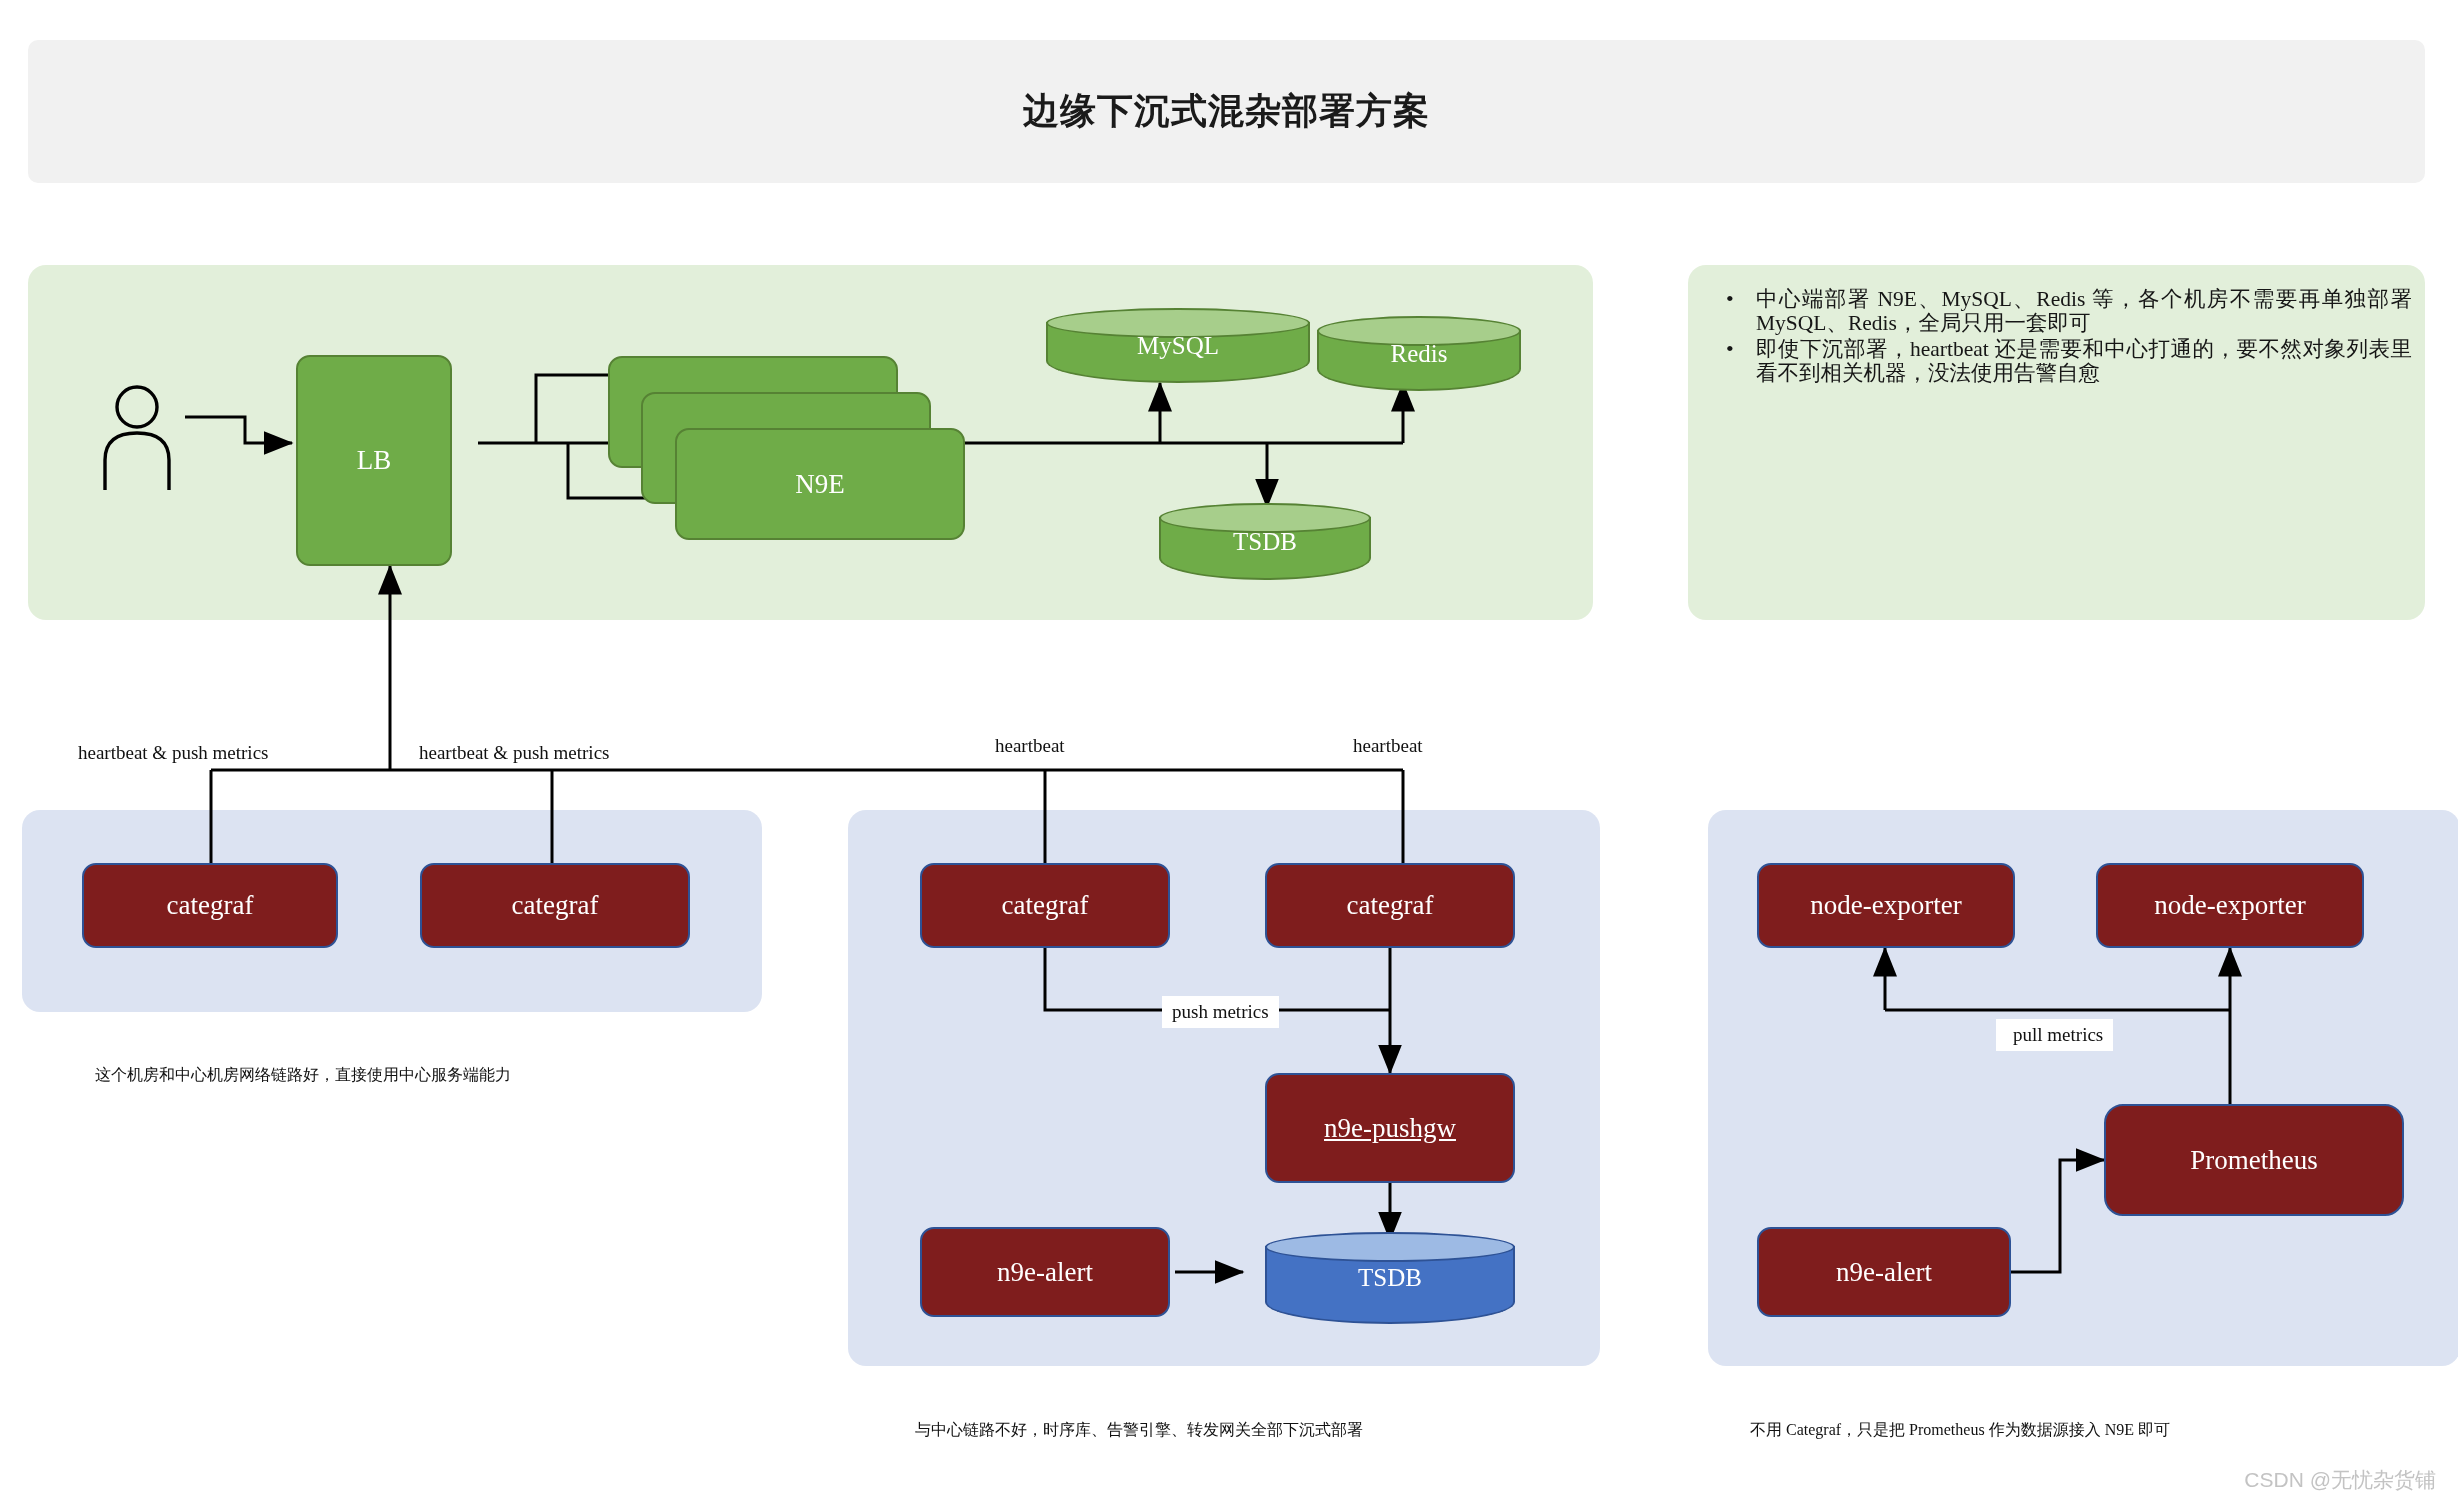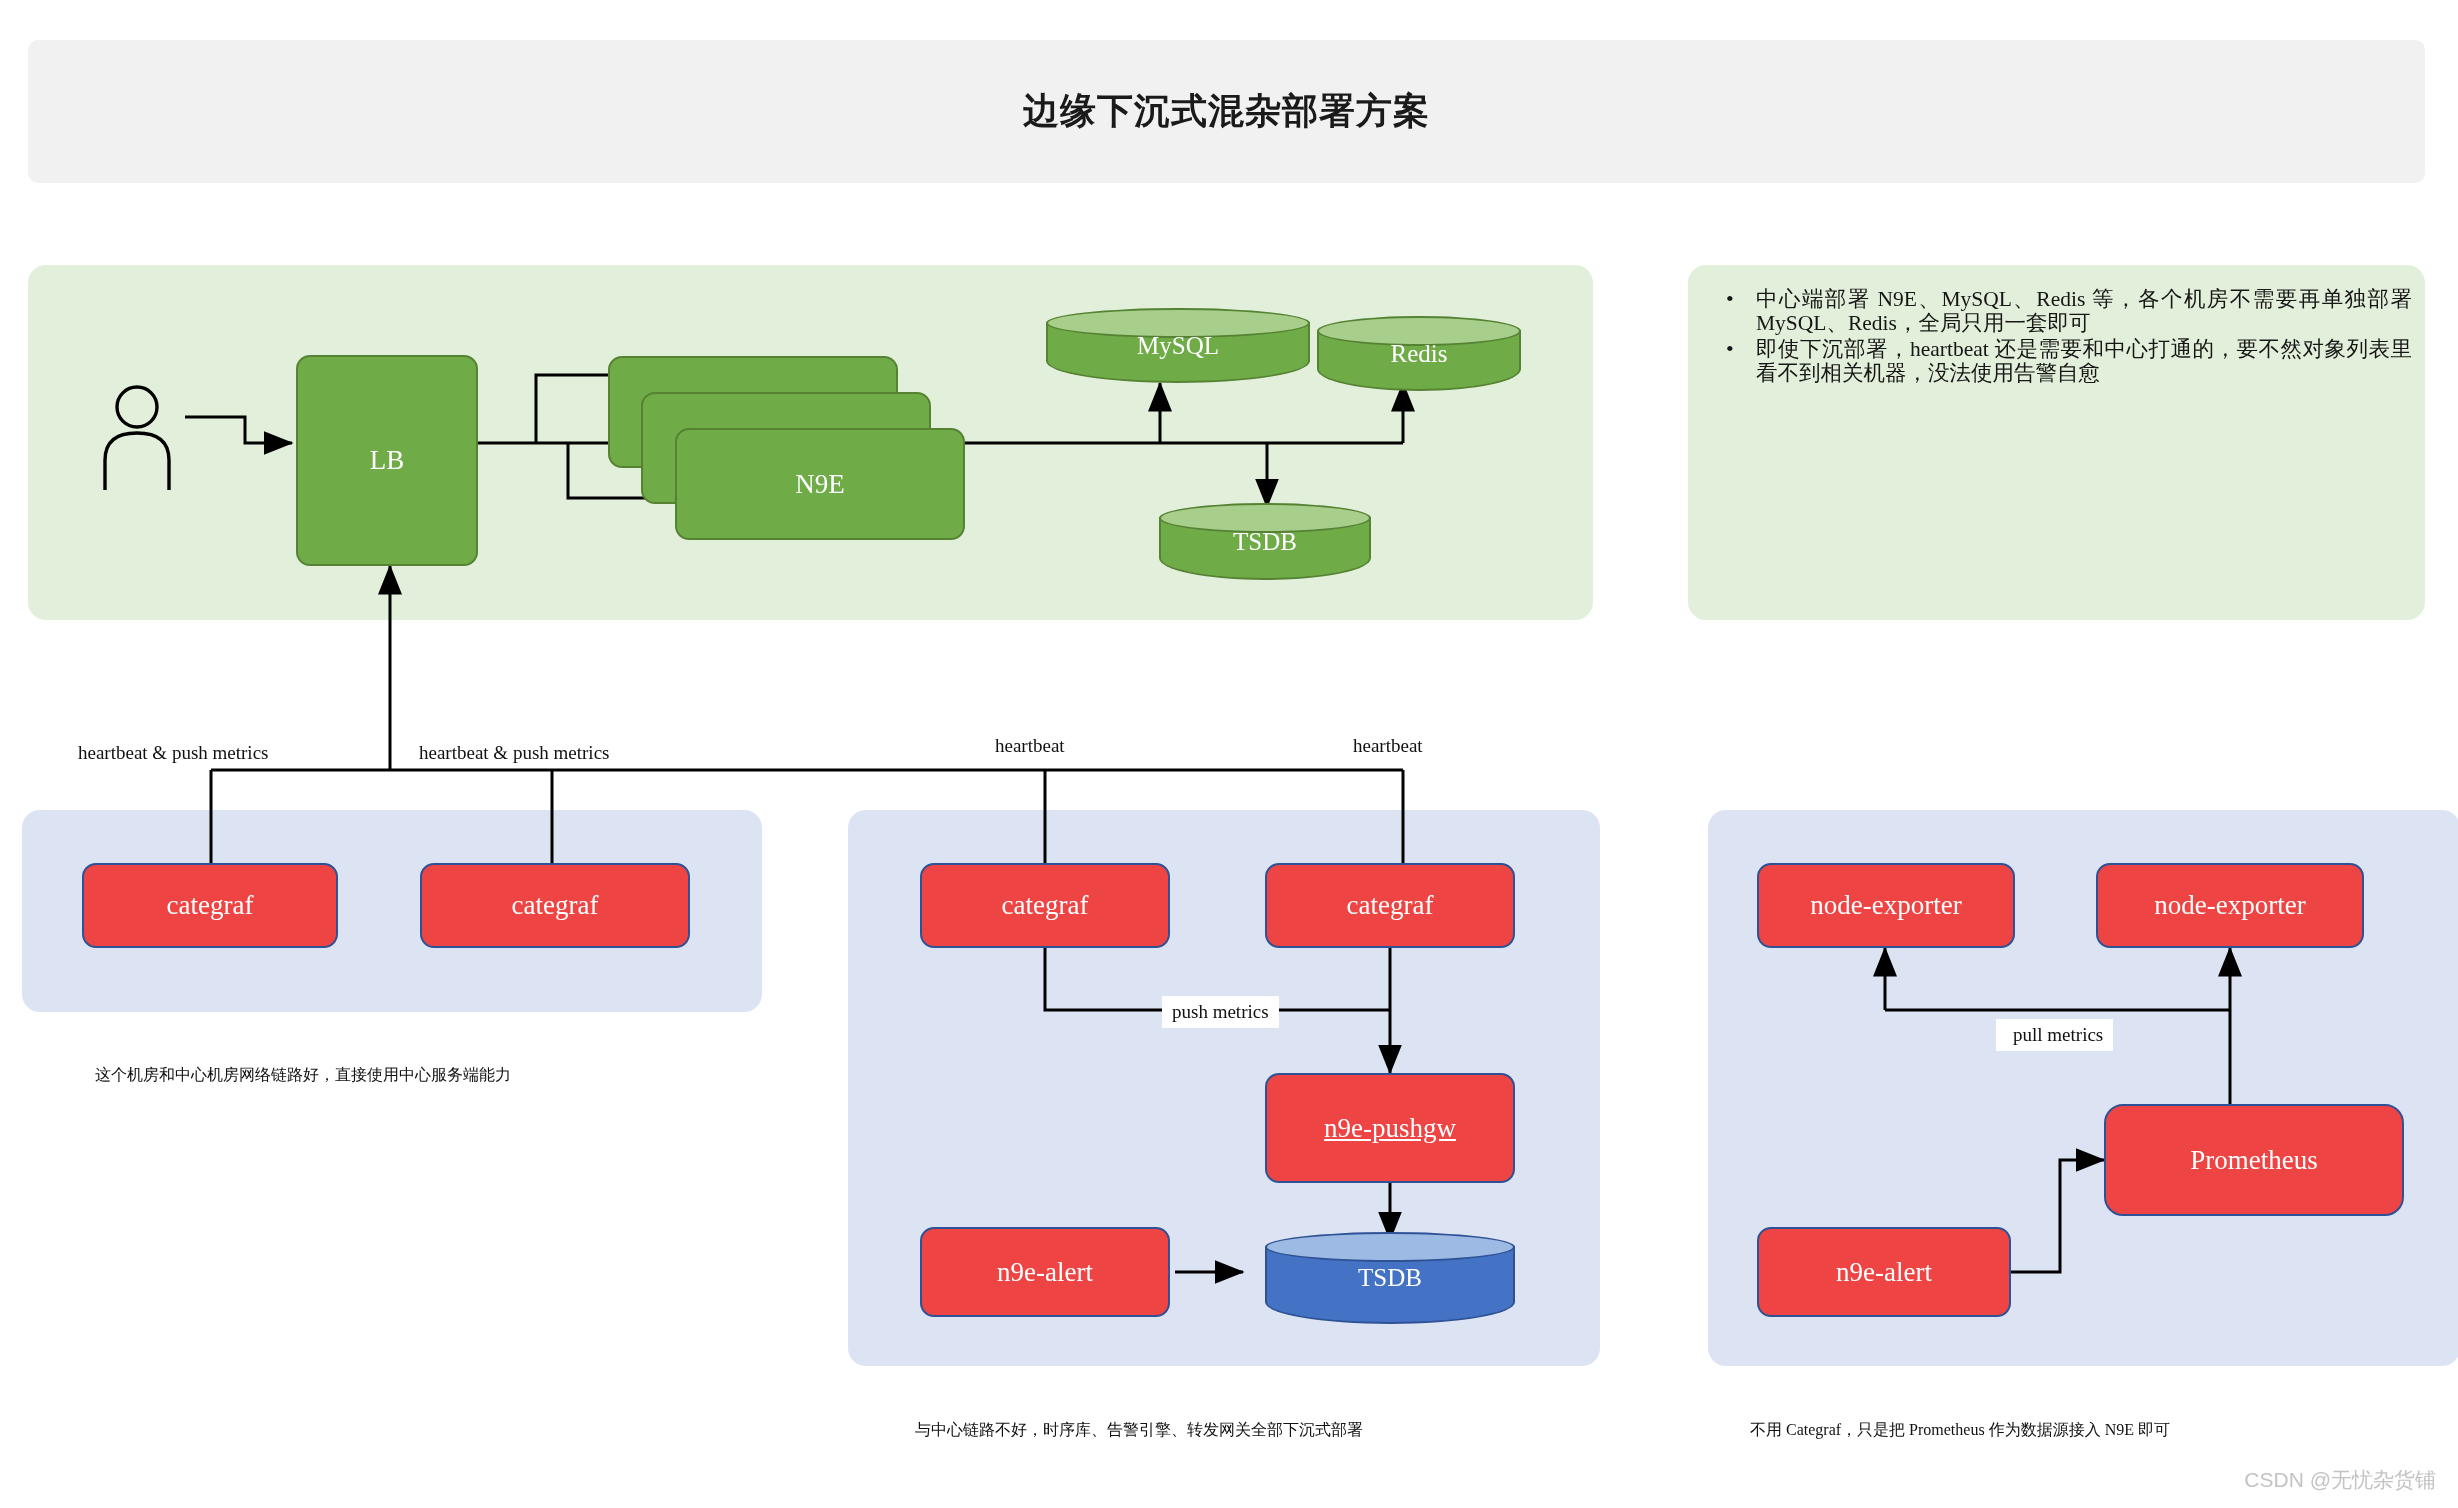--- a/index.html
+++ b/index.html
@@ -40,21 +40,21 @@
   #notes-list li::before{
     content:"•";position:absolute;left:-30px;top:0;font-size:22px;
   }
 
   
   .nodebox{
     border-radius:14px;display:flex;align-items:center;justify-content:center;
     color:#ffffff;text-align:center;box-sizing:border-box;
   }
   .green{background:#6fac48;border:2px solid #568234;}
-  .blue {background:#ef4444;border:2px solid #2e5295;}
+  .blue {background:#7f1d1d;border:2px solid #2e5295;}
   .nodebox span{pointer-events:none;}
 
   
   .cyl{position:absolute;}
   .cyl .body{
     position:absolute;left:0;right:0;top:14px;bottom:0;
     background:#6fac48;border:2px solid #568234;border-top:none;
     border-radius:0 0 50% 50%/0 0 22px 22px;box-sizing:border-box;
   }
   .cyl .top{
@@ -138,21 +138,21 @@
   <path d="M1403,770 L1403,880" stroke="#000" stroke-width="3" fill="none"></path>
 
   <path d="M211,880 L211,880" stroke="#000" stroke-width="3" fill="none"></path>
 </svg>
 
 <svg class="abs" style="left:100px;top:385px;" width="100" height="120">
   <circle cx="37" cy="22" r="20" stroke="#000" stroke-width="3.4" fill="none"></circle>
   <path d="M5,105 L5,75 Q5,48 37,48 Q69,48 69,75 L69,105" stroke="#000" stroke-width="3.4" fill="none"></path>
 </svg>
 
-<div class="abs nodebox green" style="left:296px;top:355px;width:182px;height:211px;font-size:27px;">
+<div class="abs nodebox green" style="left:296px;top:355px;width:156px;height:211px;font-size:27px;">
   <span>LB</span>
 </div>
 
 <div class="abs nodebox green" style="left:608px;top:356px;width:290px;height:112px;"></div>
 <div class="abs nodebox green" style="left:641px;top:392px;width:290px;height:112px;"></div>
 <div class="abs nodebox green" style="left:675px;top:428px;width:290px;height:112px;font-size:27px;">
   <span>N9E</span>
 </div>
 
 <div class="cyl" style="left:1046px;top:308px;width:264px;height:75px;">

